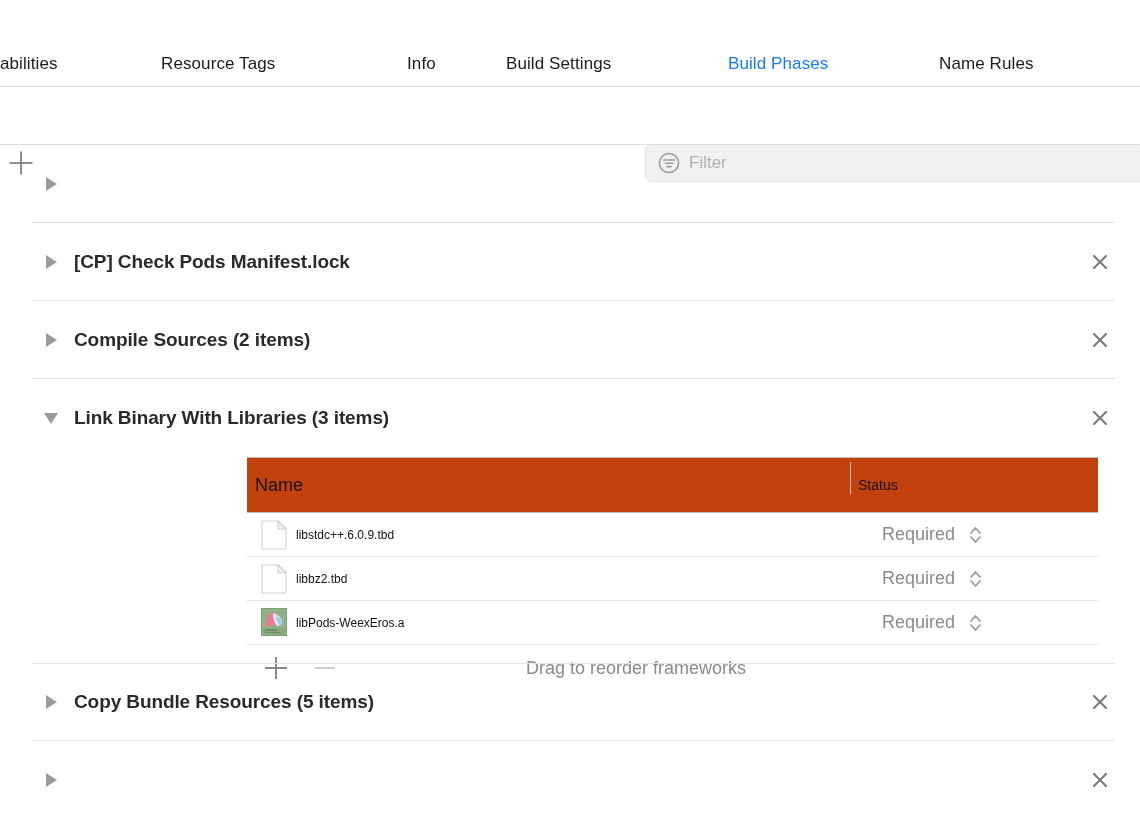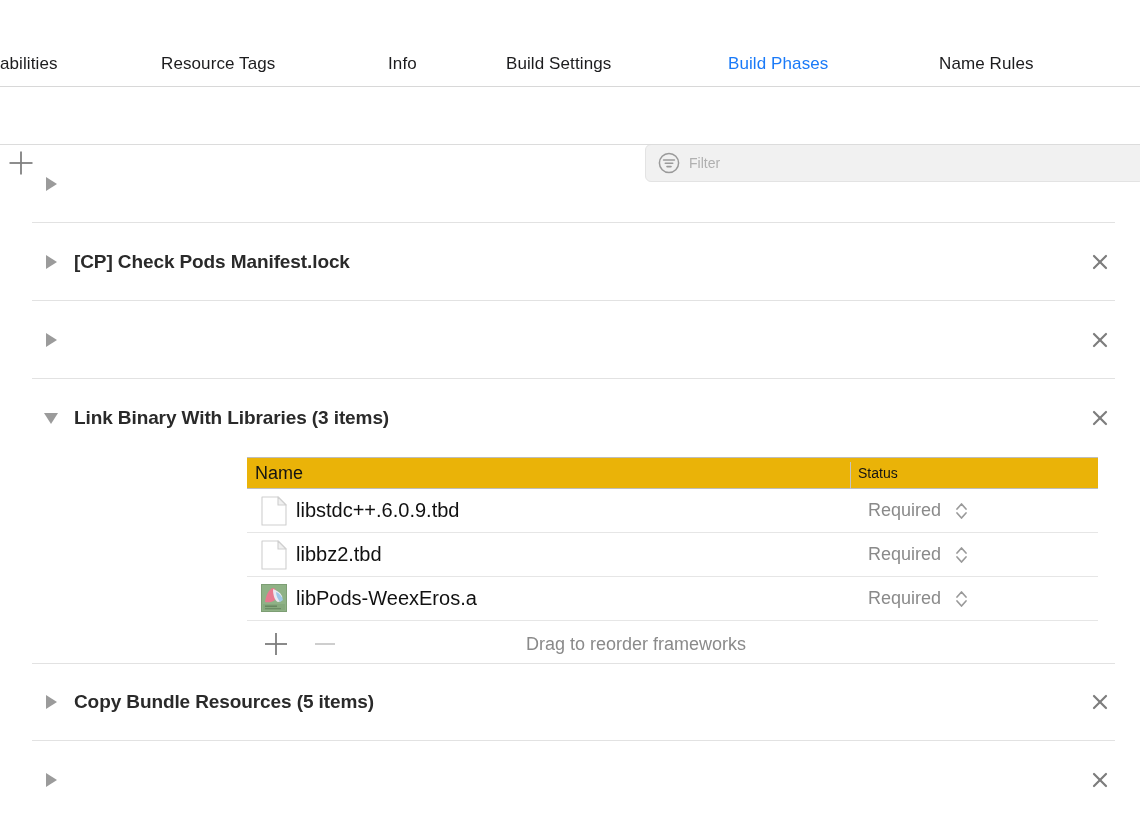--- a/index.html
+++ b/index.html
@@ -44,21 +44,21 @@
   }
   .add-phase-btn svg { display:block; }
 
   .filter-field {
     position: absolute; left: 645px; top: 57px; width: 500px; height: 38px;
     background: #f1f1f1; border: 1px solid #e3e3e3; border-radius: 6px;
     display: flex; align-items: center; padding-left: 11px;
   }
   .filter-icon { width: 24px; height: 24px; flex: 0 0 24px; margin-right: 8px; }
   .filter-placeholder {
-    font-size: 14px; color: #b0b0b0; line-height: 24px;
+    font-size: 17px; color: #b0b0b0; line-height: 24px;
   }
 
   
   .phases { position: absolute; left: 0; top: 104px; width: 1140px; }
 
   .phase { position: relative; width: 1140px; }
   .phase-hdr {
     position: relative; height: 78px; display: flex; align-items: center;
     cursor: default;
   }
@@ -90,21 +90,21 @@
   .row-sep {
     position: absolute; left: 32px; right: 25px; height: 1px; background: #e2e2e2;
   }
 
   
   .lib-body { position: relative; width: 1140px; }
   .lib-table {
     position: absolute; left: 247px; top: 0; width: 851px;
   }
   .lib-head {
-    position: relative; height: 32px; background: #eab308;
+    position: relative; height: 56px; background: #c2410c;
     border-top: 1px solid #bdbdbd; border-bottom: 1px solid #bdbdbd;
     display: flex; align-items: center;
   }
   .col-name {
     position: absolute; left: 8px; font-size: 18px; color: #141414;
   }
   .col-div {
     position: absolute; left: 603px; top: 4px; width: 1px; height: 32px;
     background: #c4c4c4;
   }
@@ -112,25 +112,25 @@
     position: absolute; left: 611px; font-size: 14px; color: #141414;
   }
   .lib-row {
     position: relative; height: 44px; display: flex; align-items: center;
     border-bottom: 1px solid #e6e6e6; background: #fff; cursor: default;
   }
   .lib-icon {
     position: absolute; left: 14px; width: 26px; height: 30px;
   }
   .lib-name {
-    position: absolute; left: 49px; font-size: 20px; color: #111111;
+    position: absolute; left: 49px; font-size: 12px; color: #111111;
     white-space: nowrap;
   }
   .lib-status {
-    position: absolute; left: 621px; font-size: 18px; color: #8a8a8a;
+    position: absolute; left: 635px; font-size: 18px; color: #8a8a8a;
     display: flex; align-items: center; gap: 14px; white-space: nowrap;
   }
   .stepper { width: 13px; height: 20px; flex: 0 0 13px; }
 
   .lib-foot {
     position: relative; height: 46px; display: flex; align-items: center;
   }
   .foot-add { position: absolute; left: 17px; width: 24px; height: 26px; cursor: default; }
   .foot-rem { position: absolute; left: 66px; width: 24px; height: 26px; cursor: default; }
   .foot-hint {
@@ -138,21 +138,21 @@
   }
 </style>
 </head>
 <body>
 
 <div id="root">
 
   <div class="tabbar">
     <div class="tab" style="position:absolute;left:0px;">abilities</div>
     <div class="tab" style="position:absolute;left:161px;">Resource Tags</div>
-    <div class="tab" style="position:absolute;left:388px;">Info</div>
+    <div class="tab" style="position:absolute;left:407px;">Info</div>
     <div class="tab" style="position:absolute;left:506px;">Build Settings</div>
     <div class="tab active" style="position:absolute;left:728px;">Build Phases</div>
     <div class="tab" style="position:absolute;left:939px;">Name Rules</div>
   </div>
   <div class="tabbar-sep"></div>
 
   <div class="toolbar">
     <div class="add-phase-btn">
       <svg width="26" height="28" viewBox="0 0 26 28">
         <line x1="13" y1="2.5" x2="13" y2="25.5" stroke="#808080" stroke-width="1.8"></line>
@@ -197,20 +197,21 @@
         </span>
       </div>
       <div class="row-sep" style="top:77px;"></div>
     </div>
 
     <div class="phase">
       <div class="phase-hdr">
         <span class="disclosure">
             <span class="tri-right"></span>
           </span>
+        <span class="phase-title">Compile Sources (2 items)</span>
         <span class="phase-close">
           <svg width="24" height="24" viewBox="0 0 24 24">
             <line x1="6" y1="6" x2="18" y2="18" stroke="#7d7d7d" stroke-width="2.2" stroke-linecap="round"></line>
             <line x1="18" y1="6" x2="6" y2="18" stroke="#7d7d7d" stroke-width="2.2" stroke-linecap="round"></line>
           </svg>
         </span>
       </div>
       <div class="row-sep" style="top:77px;"></div>
     </div>
 

